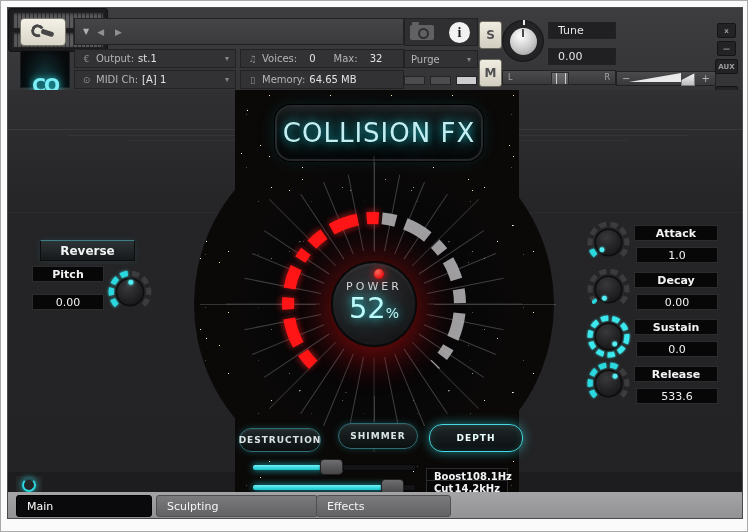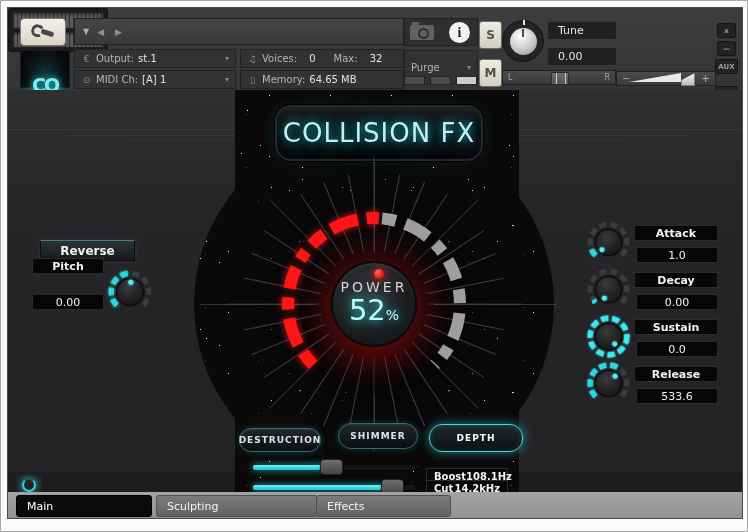--- a/index.html
+++ b/index.html
@@ -22,21 +22,21 @@
   .infobox{padding:0 6px;gap:4px;}
   .icn{color:#8f8f92;font-size:9px;width:11px;text-align:center;}
   .lab{color:#b5b5b7;}
   .val{color:#e4e4e6;}
   .bx-caret{margin-left:auto;color:#86868a;font-size:8px;}
   .caminfo{left:396px;top:10px;width:74px;height:28px;background:#2f2f31;border:1px solid #222;}
   .cam{position:relative;left:5px;width:24px;height:15px;background:#616163;border-radius:2px;cursor:pointer;}
   .cam::before{content:"";position:absolute;left:8px;top:3px;width:7px;height:7px;border:2px solid #2f2f31;border-radius:50%;}
   .cam::after{content:"";position:absolute;left:2px;top:-3px;width:7px;height:3px;background:#616163;border-radius:1px;}
   .info-c{position:absolute;right:7px;top:3px;width:21px;height:21px;background:#f2f2f2;border-radius:50%;color:#1d1d1f;font-family:"Liberation Serif",serif;font-weight:bold;font-size:14px;display:flex;align-items:center;justify-content:center;cursor:pointer;}
-  .purgebox{left:396px;top:42px;width:74px;height:18px;padding:16px 6px;cursor:pointer;}
+  .purgebox{left:396px;top:42px;width:74px;height:18px;padding:8px 6px;cursor:pointer;}
   .pbars{left:396px;top:68px;width:74px;height:8px;display:flex;gap:5px;background:none;border:none;}
   .pbar{width:19px;height:7px;background:#4c4c4e;border:1px solid #242426;}
   .pbar.lit{background:#cdcdcf;}
   .smbtn{position:absolute;width:21px;height:26px;background:linear-gradient(#efece1,#d2cec0);border:1px solid #6e6b60;border-radius:3px;color:#4f4f51;font-weight:bold;font-size:12px;display:flex;align-items:center;justify-content:center;cursor:pointer;}
   .tuneknob{left:494px;top:12px;width:42px;height:42px;background:radial-gradient(circle,#242426 60%,#1a1a1c 100%);border-radius:50%;border:1px solid #151517;justify-content:center;}
   .tuneknob .cap{position:relative;width:27px;height:27px;border-radius:50%;background:radial-gradient(circle at 40% 30%,#ffffff,#c9c9c9 55%,#8f8f8f);}
   .tuneknob .cap::before{content:"";position:absolute;left:12px;top:1px;width:2px;height:8px;background:#4a4a4a;}
   .tuneknob .tick{position:absolute;left:20px;top:-1px;width:2px;height:5px;background:#e8e8e8;}
   .tunelab{left:540px;top:14px;width:68px;height:17px;background:#202022;padding:0 9px;color:#e6e6e8;font-size:11px;}
   .tuneval{left:540px;top:40px;width:68px;height:17px;background:#202022;padding:0 9px;color:#e6e6e8;font-size:11px;}
@@ -70,21 +70,21 @@
   .hairline{position:absolute;background:rgba(200,200,205,.22);}
   .badge{position:absolute;left:267px;top:15px;width:204px;height:52px;border-radius:16px;background:linear-gradient(#1b1b1d,#050506 55%,#101012);border:2px solid #27272a;box-shadow:0 0 0 1px #000,inset 0 2px 6px rgba(255,255,255,.07),inset 0 -4px 10px rgba(0,0,0,.8),0 0 18px rgba(30,200,215,.12);display:flex;align-items:center;justify-content:center;}
   .badge span{font-size:26px;letter-spacing:1px;color:#c3eff3;text-shadow:0 0 10px rgba(40,214,224,.95),0 0 26px rgba(40,214,224,.55),0 1px 2px #000;}
   .powersvg{position:absolute;left:216px;top:64px;width:300px;height:300px;}
   .ray{stroke:#737376;stroke-width:1;opacity:.5;}
   .rayl{stroke:#737376;stroke-width:1;opacity:.38;}
   .arc-red{fill:none;stroke:#ff1616;stroke-width:12;stroke-dasharray:16 9 28 9 12 9 22 9 10 9;}
   .arc-red-glow{fill:none;stroke:#ff2020;stroke-width:15;stroke-dasharray:16 9 28 9 12 9 22 9 10 9;opacity:.55;filter:url(#blurbig);}
   .arc-gray{fill:none;stroke:#ababae;stroke-width:12;stroke-dasharray:14 10 26 10 11 10 21 10;opacity:.92;}
   .powerface{position:absolute;left:323px;top:171px;width:86px;height:86px;border-radius:50%;background:radial-gradient(circle at 42% 32%,#323235,#1d1d1f 58%,#121214);border:2px solid #0a0a0b;box-shadow:0 0 42px 8px rgba(255,25,25,.30),0 16px 34px rgba(255,0,0,.22),inset 0 2px 3px rgba(255,255,255,.08);box-sizing:border-box;display:flex;flex-direction:column;align-items:center;justify-content:center;cursor:pointer;}
-  .powerface .plab{font-size:14px;letter-spacing:3px;color:#d6d6d8;margin-bottom:1px;}
+  .powerface .plab{font-size:11px;letter-spacing:3px;color:#d6d6d8;margin-bottom:1px;}
   .powerface .pval{font-size:29px;line-height:29px;color:#bdfbfd;text-shadow:0 0 10px rgba(45,225,232,.95),0 0 22px rgba(45,225,232,.5);}
   .powerface .punit{font-size:14px;}
   .reddot{position:absolute;left:41px;top:6px;width:10px;height:10px;border-radius:50%;background:radial-gradient(circle at 35% 30%,#ff6a5a,#e60f0f 70%);box-shadow:0 0 8px rgba(255,30,30,.95);}
 
   
   .bar{position:absolute;background:#070708;border:1px solid #2c2c2e;color:#f2f2f4;font-size:11px;display:flex;align-items:center;justify-content:center;box-sizing:border-box;}
   .bar.blab{font-weight:bold;}
   .reverse{position:absolute;left:32px;top:150px;width:93px;height:19px;background:linear-gradient(#2c3336,#17191a);border:1px solid #0d0d0e;border-top:1px solid #3d7f85;color:#eef2f2;font-weight:bold;font-size:12px;display:flex;align-items:center;justify-content:center;cursor:pointer;box-shadow:0 0 6px rgba(40,200,210,.12);}
 
   
@@ -294,21 +294,21 @@
       <path class="arc-red" d="M 89.2 210.8 A 86 86 0 0 1 158.1 64.4"></path>
       <path class="arc-gray" d="M 158.1 64.4 A 86 86 0 0 1 210.8 210.8"></path>
     </svg>
     <div class="powerface">
       <span class="reddot"></span>
       <span class="plab">POWER</span>
       <span class="pval"><span>52</span><span class="punit">%</span></span>
     </div>
 
     <div class="reverse">Reverse</div>
-    <div class="bar blab" style="left:24px;top:168px;width:72px;height:16px;">
+    <div class="bar blab" style="left:24px;top:176px;width:72px;height:16px;">
           <span>Pitch</span>
         </div>
     <div class="bar" style="left:24px;top:204px;width:72px;height:16px;">
           <span>0.00</span>
         </div>
     <svg class="kn" style="left:99px;top:179px;" width="46" height="46" viewBox="0 0 44 44">
       <path class="kbase" d="M9.27 34.73 A18 18 0 1 1 34.73 34.73"></path>
       <path class="klit" d="M9.27 34.73 A18 18 0 0 1 22 4"></path>
       <circle class="kface" cx="22" cy="22" r="13"></circle>
       <circle class="kdot" cx="22.8" cy="12.6" r="2.4"></circle>

